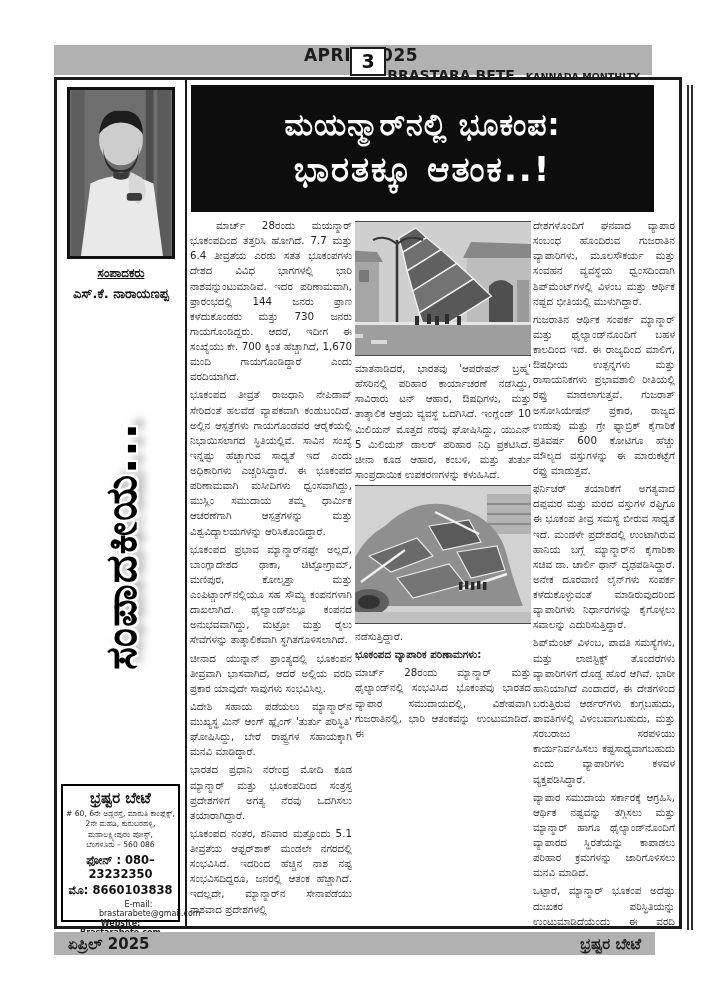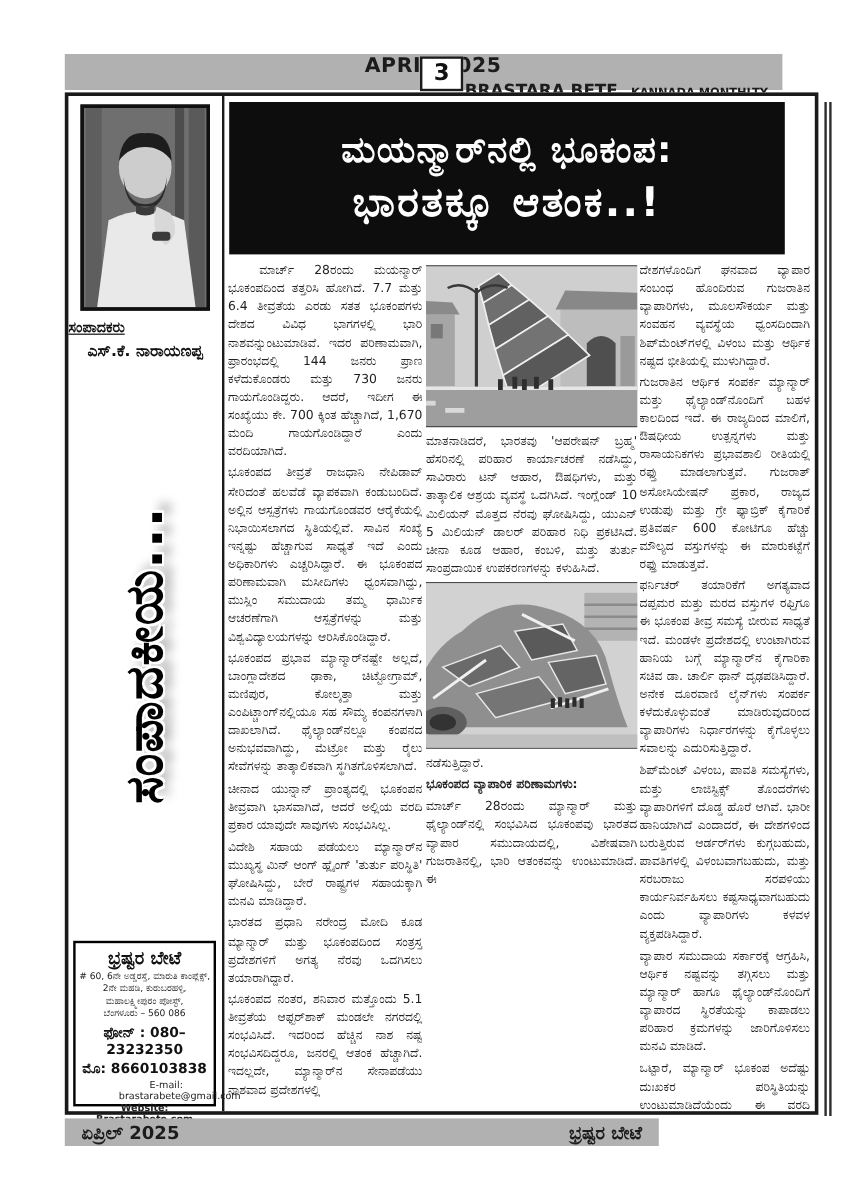--- a/index.html
+++ b/index.html
@@ -13,21 +13,21 @@
   .header-right{margin-left:auto;margin-right:12px;font-weight:bold;color:#1c1c1c;white-space:nowrap;}
   .header-title{font-size:14px;}
   .header-subtitle{font-size:9.5px;}
   .frame{position:absolute;left:54px;top:77px;width:628px;height:852px;border:3px solid #1a1a1a;
       box-sizing:border-box;background:#fff;}
   .right-double-line{position:absolute;left:687px;top:85px;width:6px;height:845px;
       border-left:2px solid #2e2e2e;border-right:2px solid #2e2e2e;box-sizing:border-box;}
   
   .sidebar{position:absolute;left:0;top:0;width:130px;height:100%;border-right:2px solid #1a1a1a;box-sizing:border-box;}
   .portrait-frame{margin:7px auto 0 auto;width:108px;height:172px;border:3px solid #111;box-sizing:border-box;overflow:hidden;background:#6f6f6f;}
-  .editor-caption{display:block;margin-top:7px;font-size:12px;font-weight:bold;text-decoration:underline;color:#111;}
+  .editor-caption{display:block;text-align:center;margin-top:7px;font-size:12px;font-weight:bold;text-decoration:underline;color:#111;}
   .editor-name{display:block;text-align:center;margin-top:6px;font-size:13px;font-weight:bold;color:#111;white-space:nowrap;}
   .vertical-title-wrap{position:absolute;left:0;top:242px;width:100%;height:448px;}
   .vertical-title-wrap span{position:absolute;top:50%;left:50%;
       transform:translate(-50%,-50%) rotate(-90deg);white-space:nowrap;
       font-size:43px;font-weight:bold;letter-spacing:1px;color:#000;
       text-shadow:2px 2px 0 #fff,-2px -2px 0 #fff,2px -2px 0 #fff,-2px 2px 0 #fff,7px 7px 9px #9a9a9a;}
   .contact-box{position:absolute;left:4px;right:5px;bottom:4px;height:138px;border:2px solid #000;
       box-sizing:border-box;text-align:center;padding-top:3px;background:#fff;}
   .contact-title{font-size:15px;font-weight:bold;color:#111;}
   .contact-addr{font-size:7.6px;line-height:1.35;color:#222;margin-top:2px;}
@@ -44,21 +44,21 @@
   .col{position:absolute;top:138px;height:712px;overflow:hidden;font-size:10.3px;line-height:1.47;
       text-align:justify;color:#1f1f1f;}
   .col p{margin:0 0 3px 0;}
   .col1{left:133px;width:162px;}
   .col2{left:298px;width:176px;}
   .col3{left:476px;width:142px;}
   .indent{text-indent:26px;}
   .subhead{font-weight:bold;}
   .photo{display:block;margin:3px 0 5px -17px;border:1px solid #4a4a4a;background:#cdcdcd;}
   
-  .footer-bar{position:absolute;left:54px;top:932px;width:495px;height:23px;background:#b1b1b1;
+  .footer-bar{position:absolute;left:54px;top:932px;width:601px;height:23px;background:#b1b1b1;
       display:flex;align-items:center;justify-content:space-between;padding:0 14px;box-sizing:border-box;}
   .footer-left,.footer-right{font-weight:bold;font-size:15px;color:#1c1c1c;}
 </style>
 </head>
 <body>
 
 <div>
 
   <div class="header-bar">
     <span class="header-date">APRIL 2025</span>

